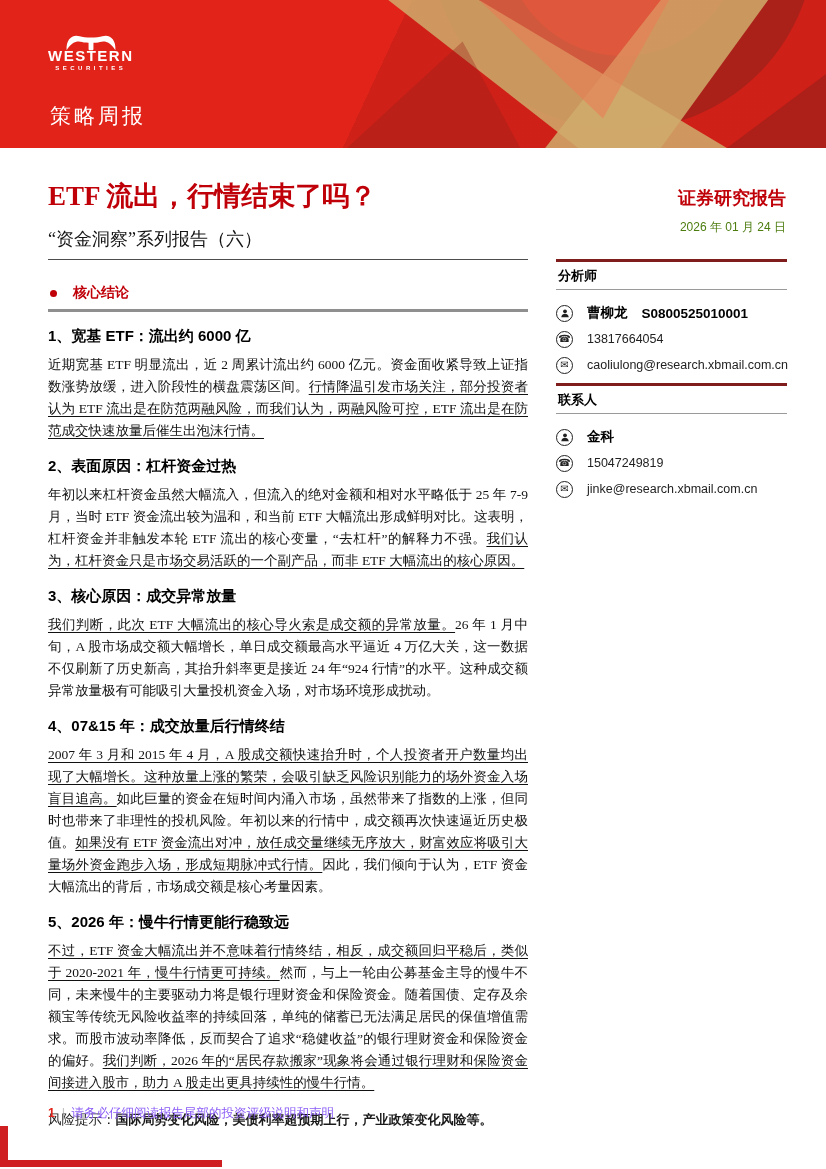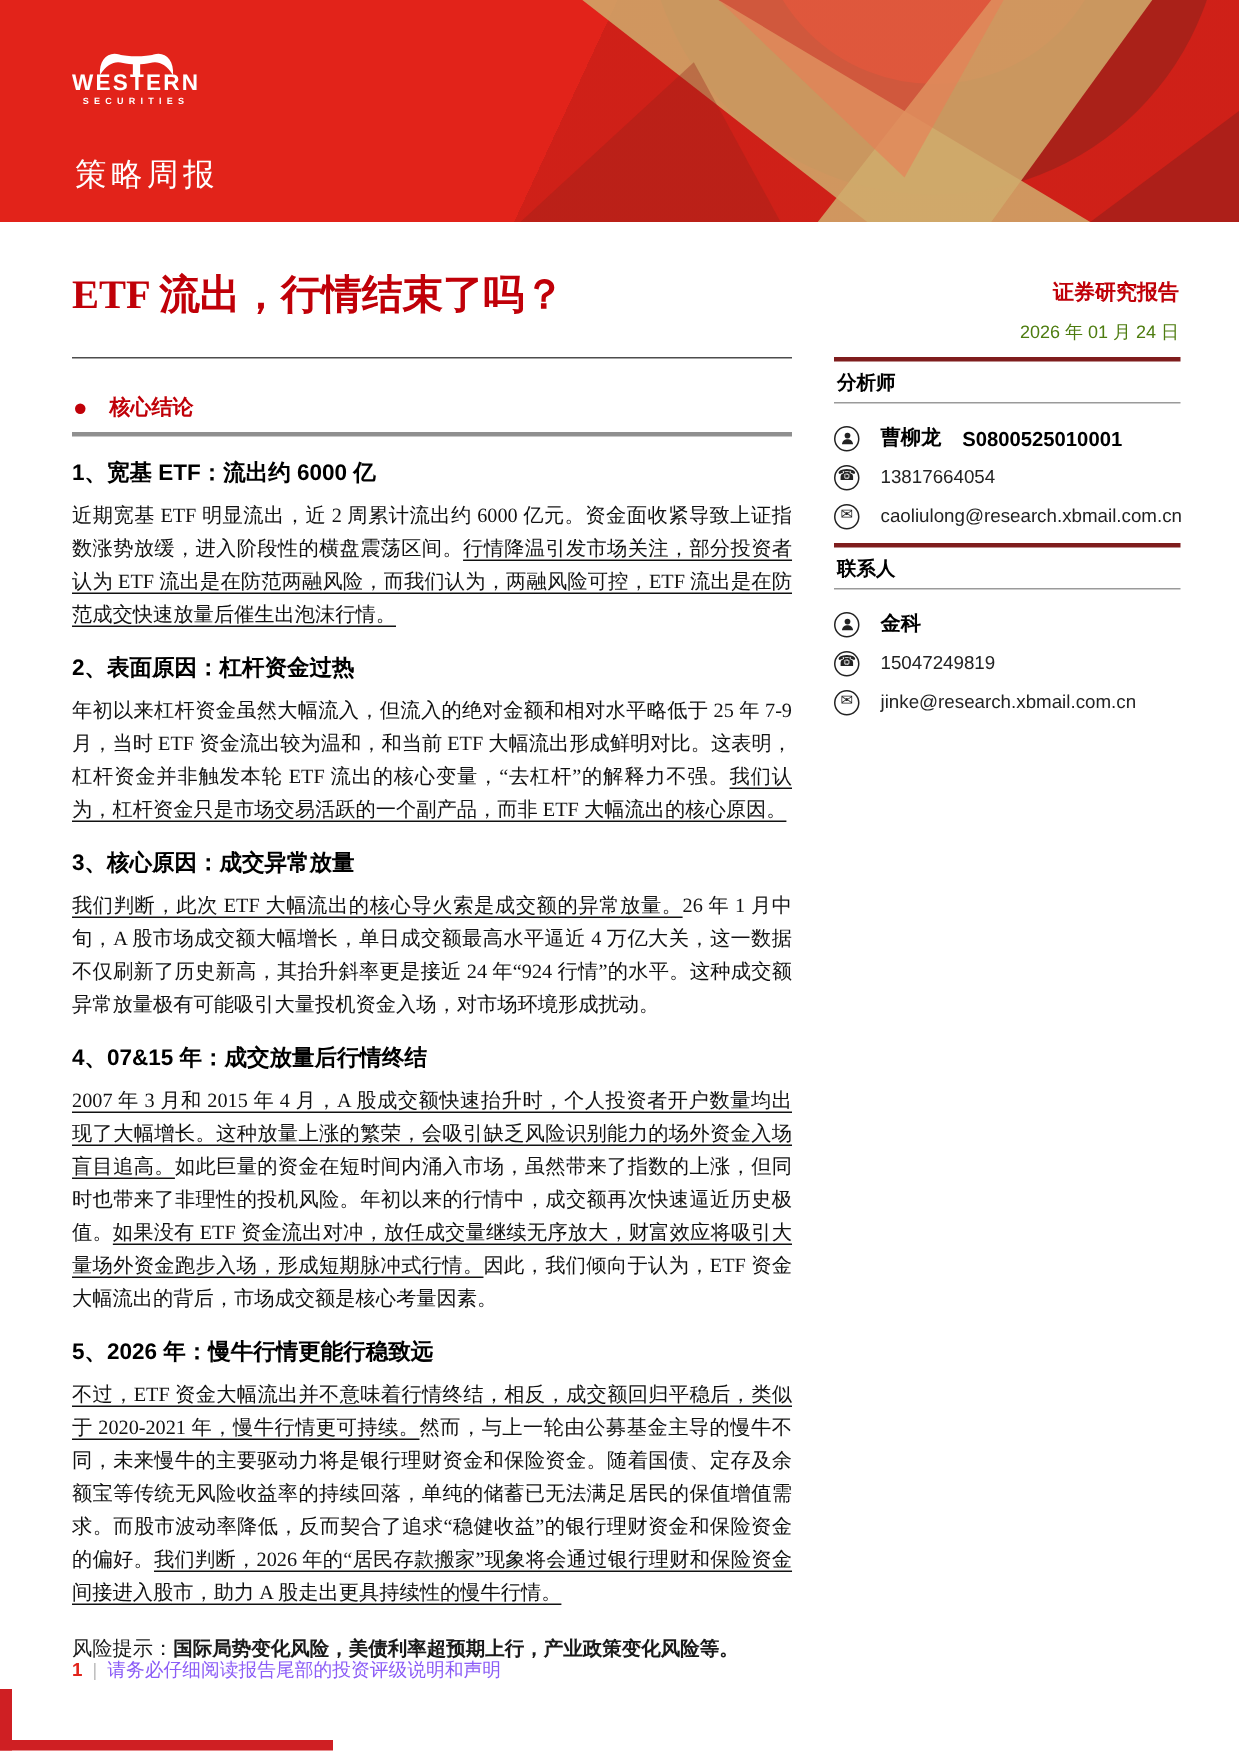--- a/index.html
+++ b/index.html
@@ -36,21 +36,21 @@
   .logo-cn { font-family:"Liberation Sans",sans-serif; font-weight:bold; font-size:33px;
     line-height:1; margin-left:14px; letter-spacing:2px; }
   .report-type { position:absolute; left:50px; top:102px; color:#fff; font-size:21px;
     letter-spacing:3px; }
 
   
   .head-row { display:flex; justify-content:space-between; margin:33px 40px 0 48px; }
   .page-title { margin:0; font-size:27px; line-height:1.15; color:#c00008; font-weight:bold; }
   .page-subtitle { margin-top:15px; font-size:18px; color:#141414; }
   .head-right { text-align:right; padding-top:5px; }
-  .report-label { color:#c00008; font-weight:bold; font-size:14px; }
+  .report-label { color:#c00008; font-weight:bold; font-size:18px; }
   .report-date { margin-top:9px; font-size:12px; color:#4d7c0f; font-family:"Liberation Sans",sans-serif; }
 
   
   .columns { display:flex; margin:8px 0 0 48px; }
   .main-col { width:480px; }
   .side-col { width:231px; margin-left:28px; }
 
   .rule-thin { border:0; border-top:1px solid #4d4d4d; margin:0; }
   .rule-thick { border:0; border-top:3px solid #8f8f8f; margin:0; }
   .core-row { display:flex; align-items:center; padding:8px 0 7px 2px;margin-top:16px; }
@@ -113,20 +113,21 @@
         <div class="brand">WESTERN</div>
         <div class="brand-sub">SECURITIES</div>
       </div>
     </div>
     <div class="report-type">策略周报</div>
   </header>
 
   <div class="head-row">
     <div>
       <h1 class="page-title">ETF 流出，行情结束了吗？</h1>
+      <div class="page-subtitle">“资金洞察”系列报告（六）</div>
     </div>
     <div class="head-right">
       <div class="report-label">证券研究报告</div>
       <div class="report-date">2026 年 01 月 24 日</div>
     </div>
   </div>
 
   <div class="columns">
 
     <main class="main-col">

